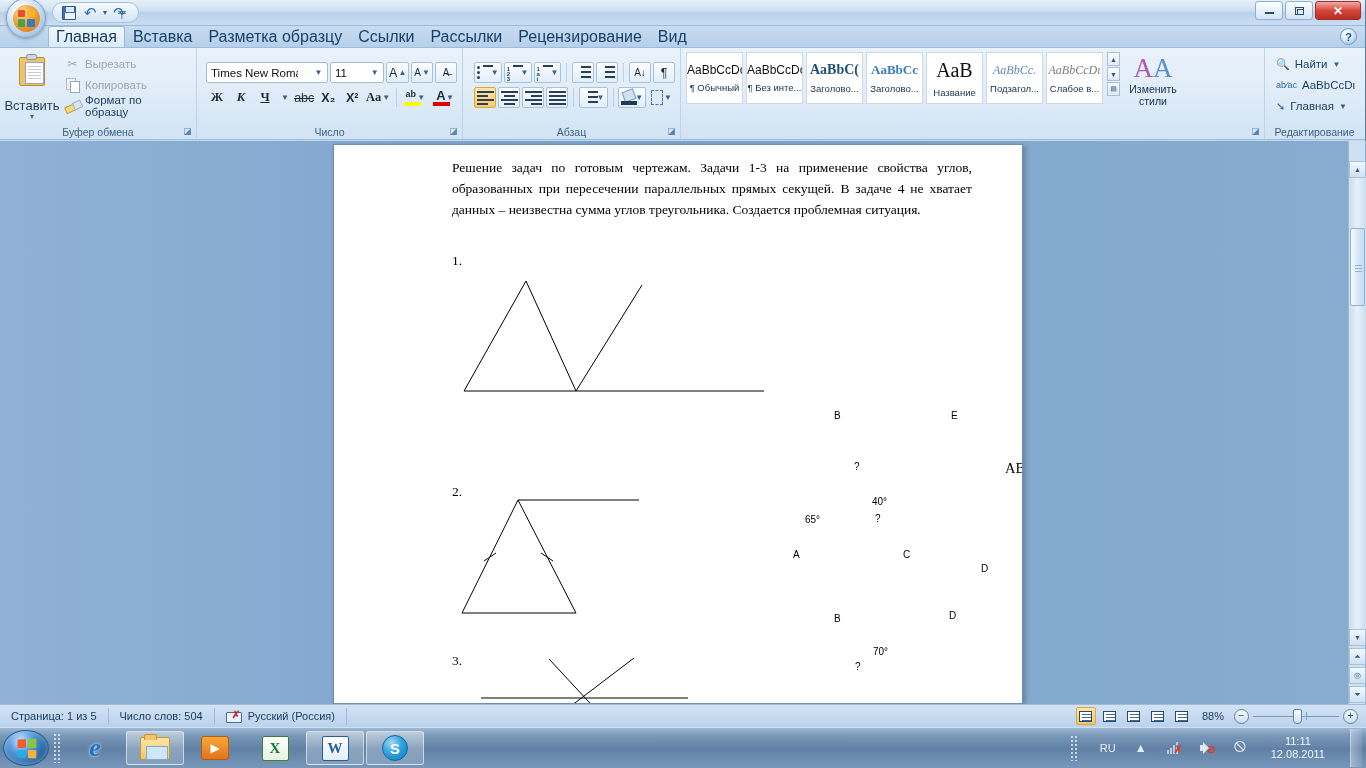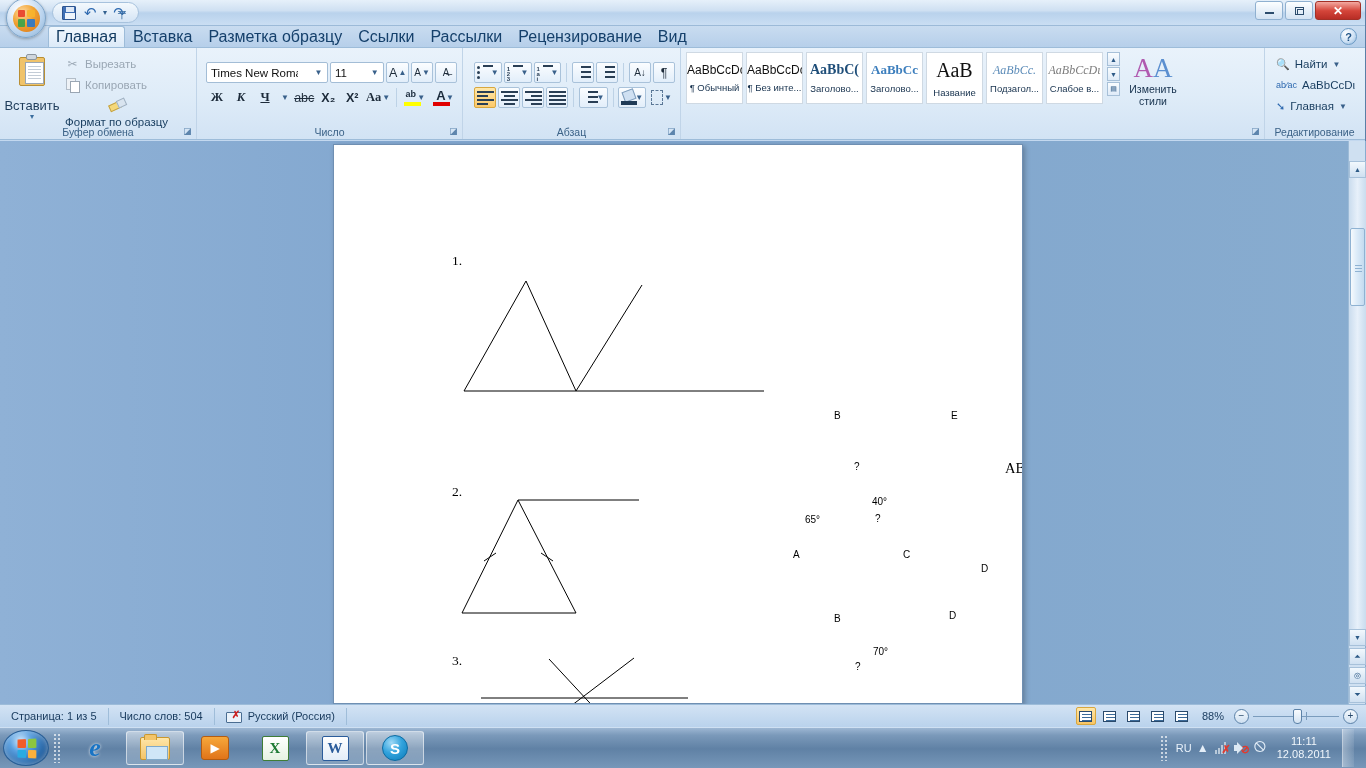--- a/index.html
+++ b/index.html
@@ -139,21 +139,21 @@
   }
   .paste-icon { width: 30px; height: 33px; position:relative; }
   .clip-body{ position:absolute;left:2px;top:4px;width:26px;height:29px;background:#f0c36a;border:1px solid #b98f34;border-radius:2px;}
   .clip-paper{ position:absolute;left:8px;top:9px;width:19px;height:22px;background:#fff;border:1px solid #9aa6b3;}
   .clip-paper::before{content:"";position:absolute;left:2px;top:3px;width:13px;height:1px;box-shadow:0 3px 0 #c3ccd6,0 6px 0 #c3ccd6,0 9px 0 #c3ccd6,0 12px 0 #c3ccd6;background:#c3ccd6;}
   .clip-top{ position:absolute;left:9px;top:1px;width:11px;height:6px;background:#cfd6dd;border:1px solid #8b959f;border-radius:2px;}
   .paste-label{ font-size:13px;color:#1e3c5a;margin-top:17px;}
   .paste-caret{ font-size:8px;color:#3a6d9e;line-height:7px;}
   .clip-cmds { display:flex;flex-direction:column;justify-content:center;gap:2px;padding-left:2px;}
   .clip-cmd { display:flex;align-items:center;gap:5px;font-size:11.5px;color:#9aa7b4;height:19px;padding:0 4px;}
-  .clip-cmd.enabled{ color:#173c5e;flex-direction:column; }
+  .clip-cmd.enabled{ color:#173c5e; }
   .mini-ico{ width:15px;height:15px;display:flex;align-items:center;justify-content:center;font-size:12px;}
   .scissors{ color:#9aa7b4; }
   .copy-ico{ position:relative;width:13px;height:14px;}
   .copy-ico::before{content:"";position:absolute;left:0;top:0;width:8px;height:10px;background:#eef2f6;border:1px solid #b2bdc8;}
   .copy-ico::after{content:"";position:absolute;left:4px;top:3px;width:8px;height:10px;background:#fff;border:1px solid #9aa6b3;}
   .brush-ico{ position:relative;width:15px;height:14px;}
   .brush-ico::before{content:"";position:absolute;left:0;top:6px;width:10px;height:5px;background:#f5d87a;border:1px solid #c0a045;transform:rotate(-25deg);}
   .brush-ico::after{content:"";position:absolute;left:8px;top:2px;width:7px;height:6px;background:#d9e4ef;border:1px solid #9fb0c1;transform:rotate(-25deg);}
 
   
@@ -347,21 +347,21 @@
   .xl-ico{ width:27px;height:25px;background:linear-gradient(to bottom,#ffffff,#e6f3e2);
     border:1px solid #3f7d36;border-radius:2px;display:flex;align-items:center;justify-content:center;
     font-family:"Liberation Serif",serif;font-weight:bold;font-size:15px;color:#1d7a33;}
   .wd-ico{ width:27px;height:25px;background:linear-gradient(to bottom,#ffffff,#e3edf8);
     border:1px solid #2b5c9b;border-radius:2px;display:flex;align-items:center;justify-content:center;
     font-family:"Liberation Serif",serif;font-weight:bold;font-size:15px;color:#2b5c9b;}
   .sk-ico{ width:26px;height:26px;border-radius:50%;
     background: radial-gradient(circle at 35% 28%, #9fd9f6 0%, #32a3dd 45%, #0a7ab8 100%);
     border:1px solid #0a6ba3; display:flex;align-items:center;justify-content:center;
     color:#fff;font-weight:bold;font-size:15px;font-family:"Liberation Sans",sans-serif;}
-  .tray{ margin-left:auto; display:flex;align-items:center; gap:3px; padding-right:12px; color:#e9f2fb; font-size:11px;}
+  .tray{ margin-left:auto; display:flex;align-items:center; gap:17px; padding-right:4px; color:#e9f2fb; font-size:11px;}
   .tray-ico{ width:16px;height:16px;display:flex;align-items:center;justify-content:center;font-size:12px;color:#e4eef8;position:relative;}
   .net-ico{ width:14px;height:12px;position:relative;}
   .net-ico i{ position:absolute;bottom:0;width:2px;background:#b9c9d9;}
   .net-ico i:nth-child(1){left:0;height:4px;} .net-ico i:nth-child(2){left:3px;height:6px;}
   .net-ico i:nth-child(3){left:6px;height:9px;} .net-ico i:nth-child(4){left:9px;height:12px;}
   .net-x{ position:absolute;right:-2px;bottom:-2px;color:#e03b2f;font-size:11px;font-weight:bold;}
   .vol-ico{ position:relative;width:16px;height:14px;}
   .vol-ico::before{content:"";position:absolute;left:1px;top:4px;width:4px;height:6px;background:#dce8f3;}
   .vol-ico::after{content:"";position:absolute;left:4px;top:1px;border-left:6px solid #dce8f3;
     border-top:6px solid transparent;border-bottom:6px solid transparent;}
@@ -728,20 +728,21 @@
             </div>
           </div>
         </div>
         <div class="rgroup-label">Редактирование</div>
       </div>
     </div>
 
     <div class="docarea">
       <div class="page">
 
+        <div class="doc-para">Решение задач по готовым чертежам.  Задачи 1-3 на применение свойства углов, образованных при пересечении параллельных прямых секущей. В задаче 4 не хватает данных – неизвестна сумма углов треугольника. Создается проблемная ситуация.</div>
 
         <div class="prob-num" style="left:118px; top:108px;">1.</div>
         <svg class="fig" style="left:112px; top:118px;" width="340" height="160">
 
           <line x1="18" y1="250" x2="318" y2="250" transform="translate(0,-122)"></line>
 
           <line x1="18" y1="128" x2="80" y2="18"></line>
 
           <line x1="80" y1="18" x2="130" y2="128"></line>
 

